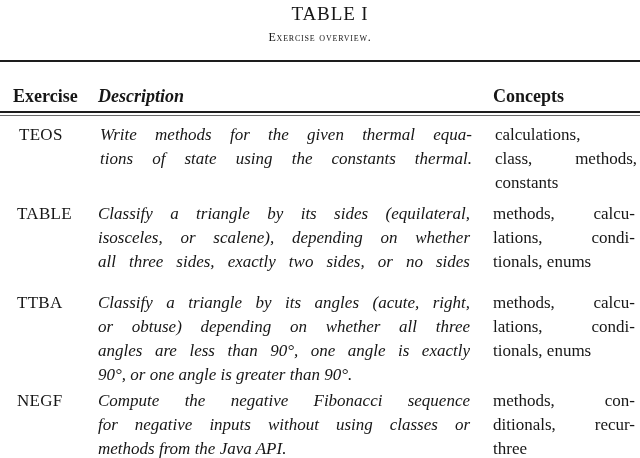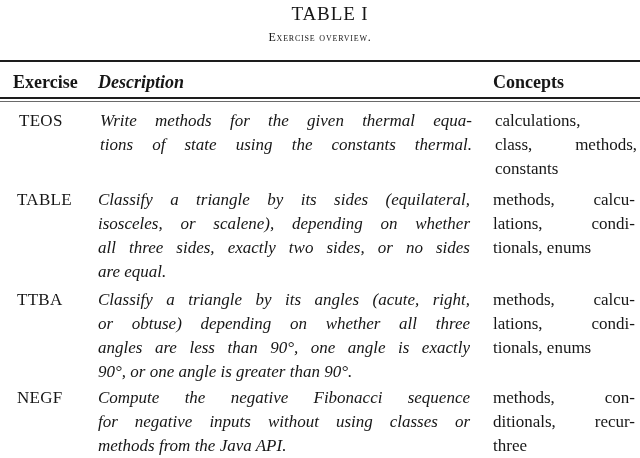--- a/index.html
+++ b/index.html
@@ -35,42 +35,42 @@
     border-bottom: 1px solid #6a6a6a;
   }
   .grid {
     display: grid;
     grid-template-columns: 85px 372px 23px 142px;
     padding-left: 13px;
   }
   .col-ex   { grid-column: 1; }
   .col-desc { grid-column: 2; font-style: italic; }
   .col-con  { grid-column: 4; }
-  .thead { padding-top: 9px; padding-bottom: 4px; }
+  .thead { padding-top: 23px; padding-bottom: 4px; }
   .thead .hcell {
     font-weight: bold;
     font-size: 18px;
     line-height: 22px;
   }
   .trow .cell { font-size: 17px; }
   .code {
     font-size: 17.5px;
     letter-spacing: 0.3px;
     line-height: 24px;
     padding-left: 4px;
   }
   .tline {
     line-height: 24px;
     text-align: justify;
     text-align-last: justify;
   }
   .tline.last { text-align-last: left; }
   .row-1 { margin-top: 7px; padding-left: 15px; }
   .row-2 { margin-top: 7px; }
-  .row-3 { margin-top: 4px; }
+  .row-3 { margin-top: 17px; }
   .row-4 { margin-top: 2px; }
 </style>
 </head>
 <body>
 
 <div class="caption">
   <div class="caption-label">TABLE I</div>
   <div class="caption-title">Exercise overview.</div>
 </div>
 
@@ -96,21 +96,20 @@
       <div class="tline last">constants</div>
     </div>
 </div>
 
 <div class="grid trow row-2">
   <div class="cell code col-ex">TABLE</div>
   <div class="cell col-desc">
       <div class="tline">Classify a triangle by its sides (equilateral,</div>
       <div class="tline">isosceles, or scalene), depending on whether</div>
       <div class="tline">all three sides, exactly two sides, or no sides</div>
-      <div class="tline last">are equal.</div>
     </div>
   <div class="cell col-con">
       <div class="tline">methods, calcu-</div>
       <div class="tline">lations, condi-</div>
       <div class="tline last">tionals, enums</div>
     </div>
 </div>
 
 <div class="grid trow row-3">
   <div class="cell code col-ex">TTBA</div>

